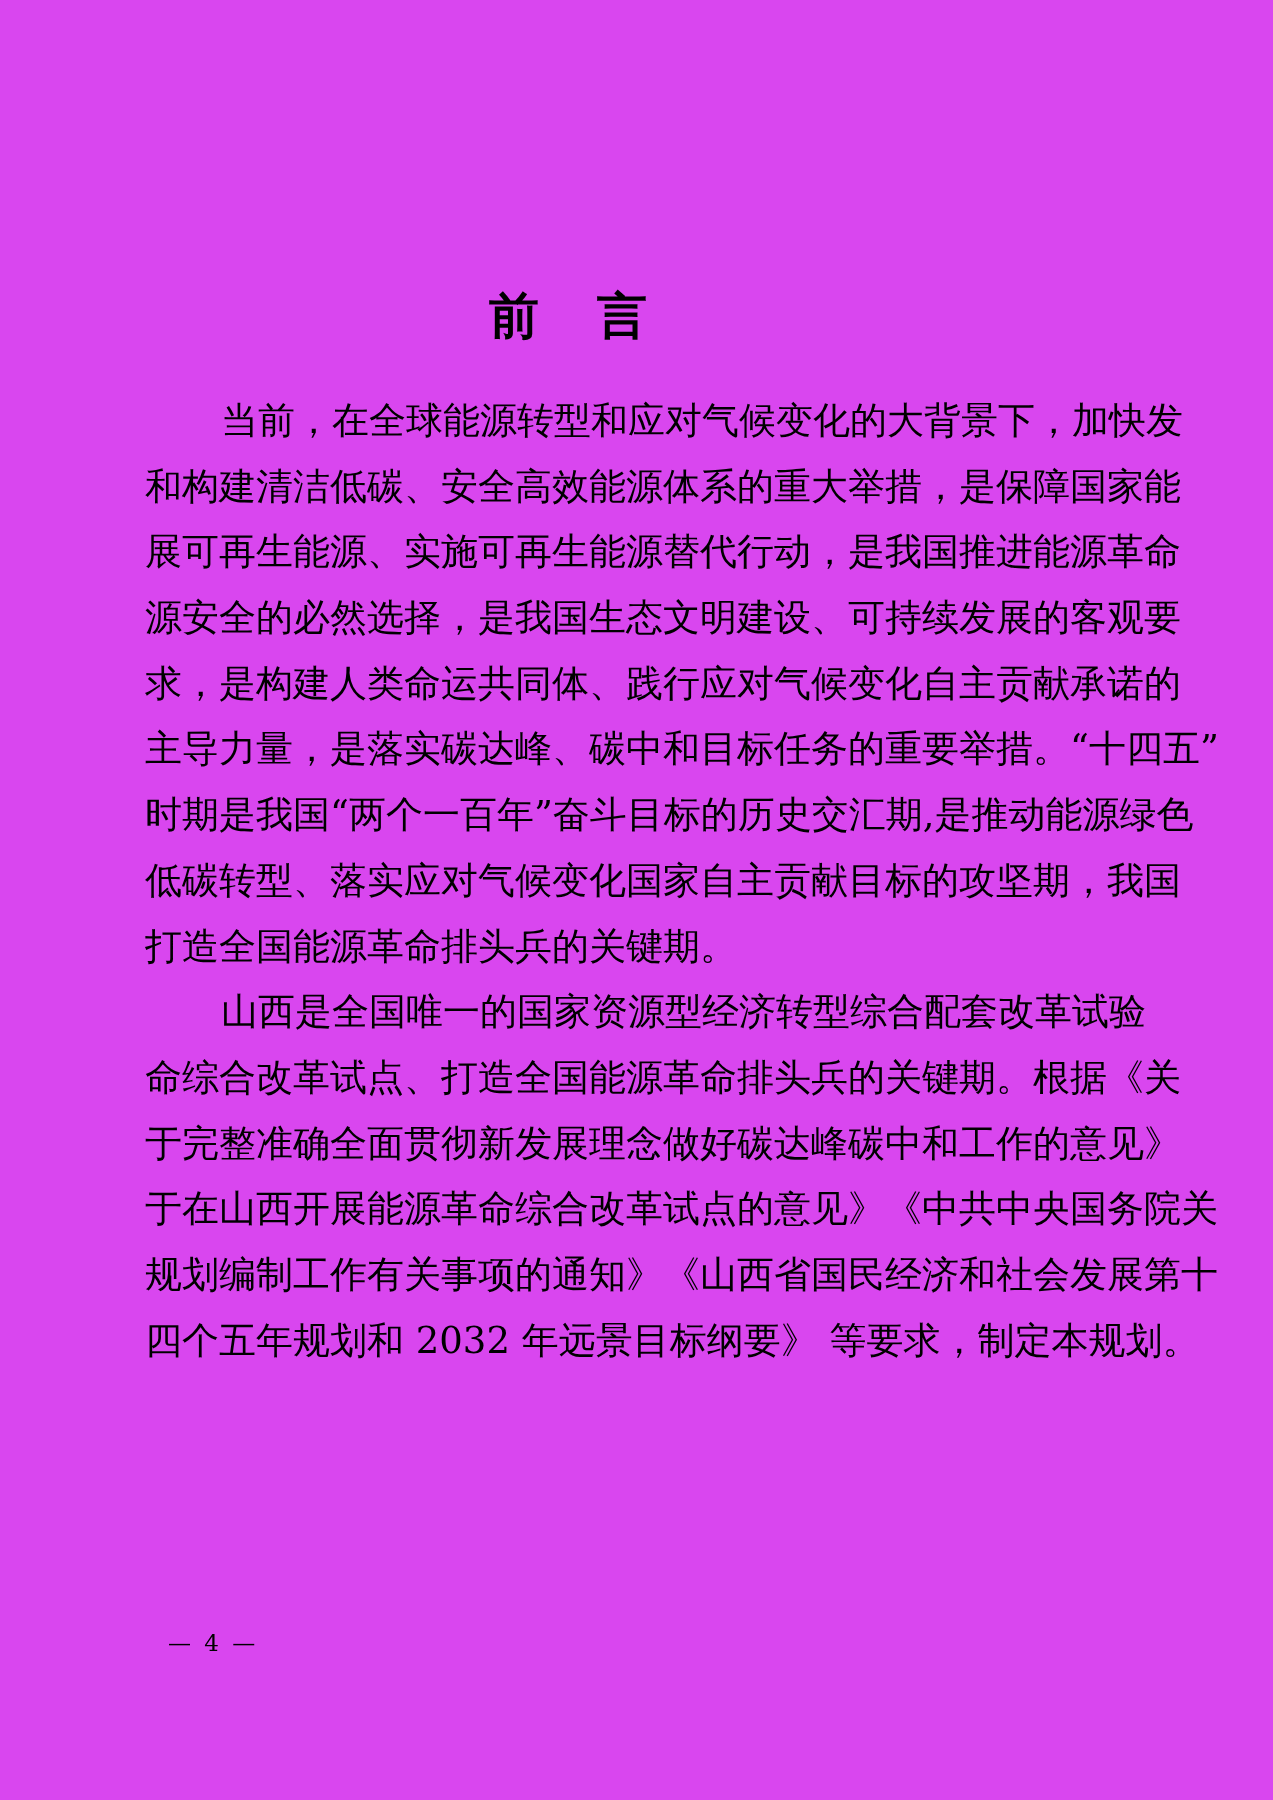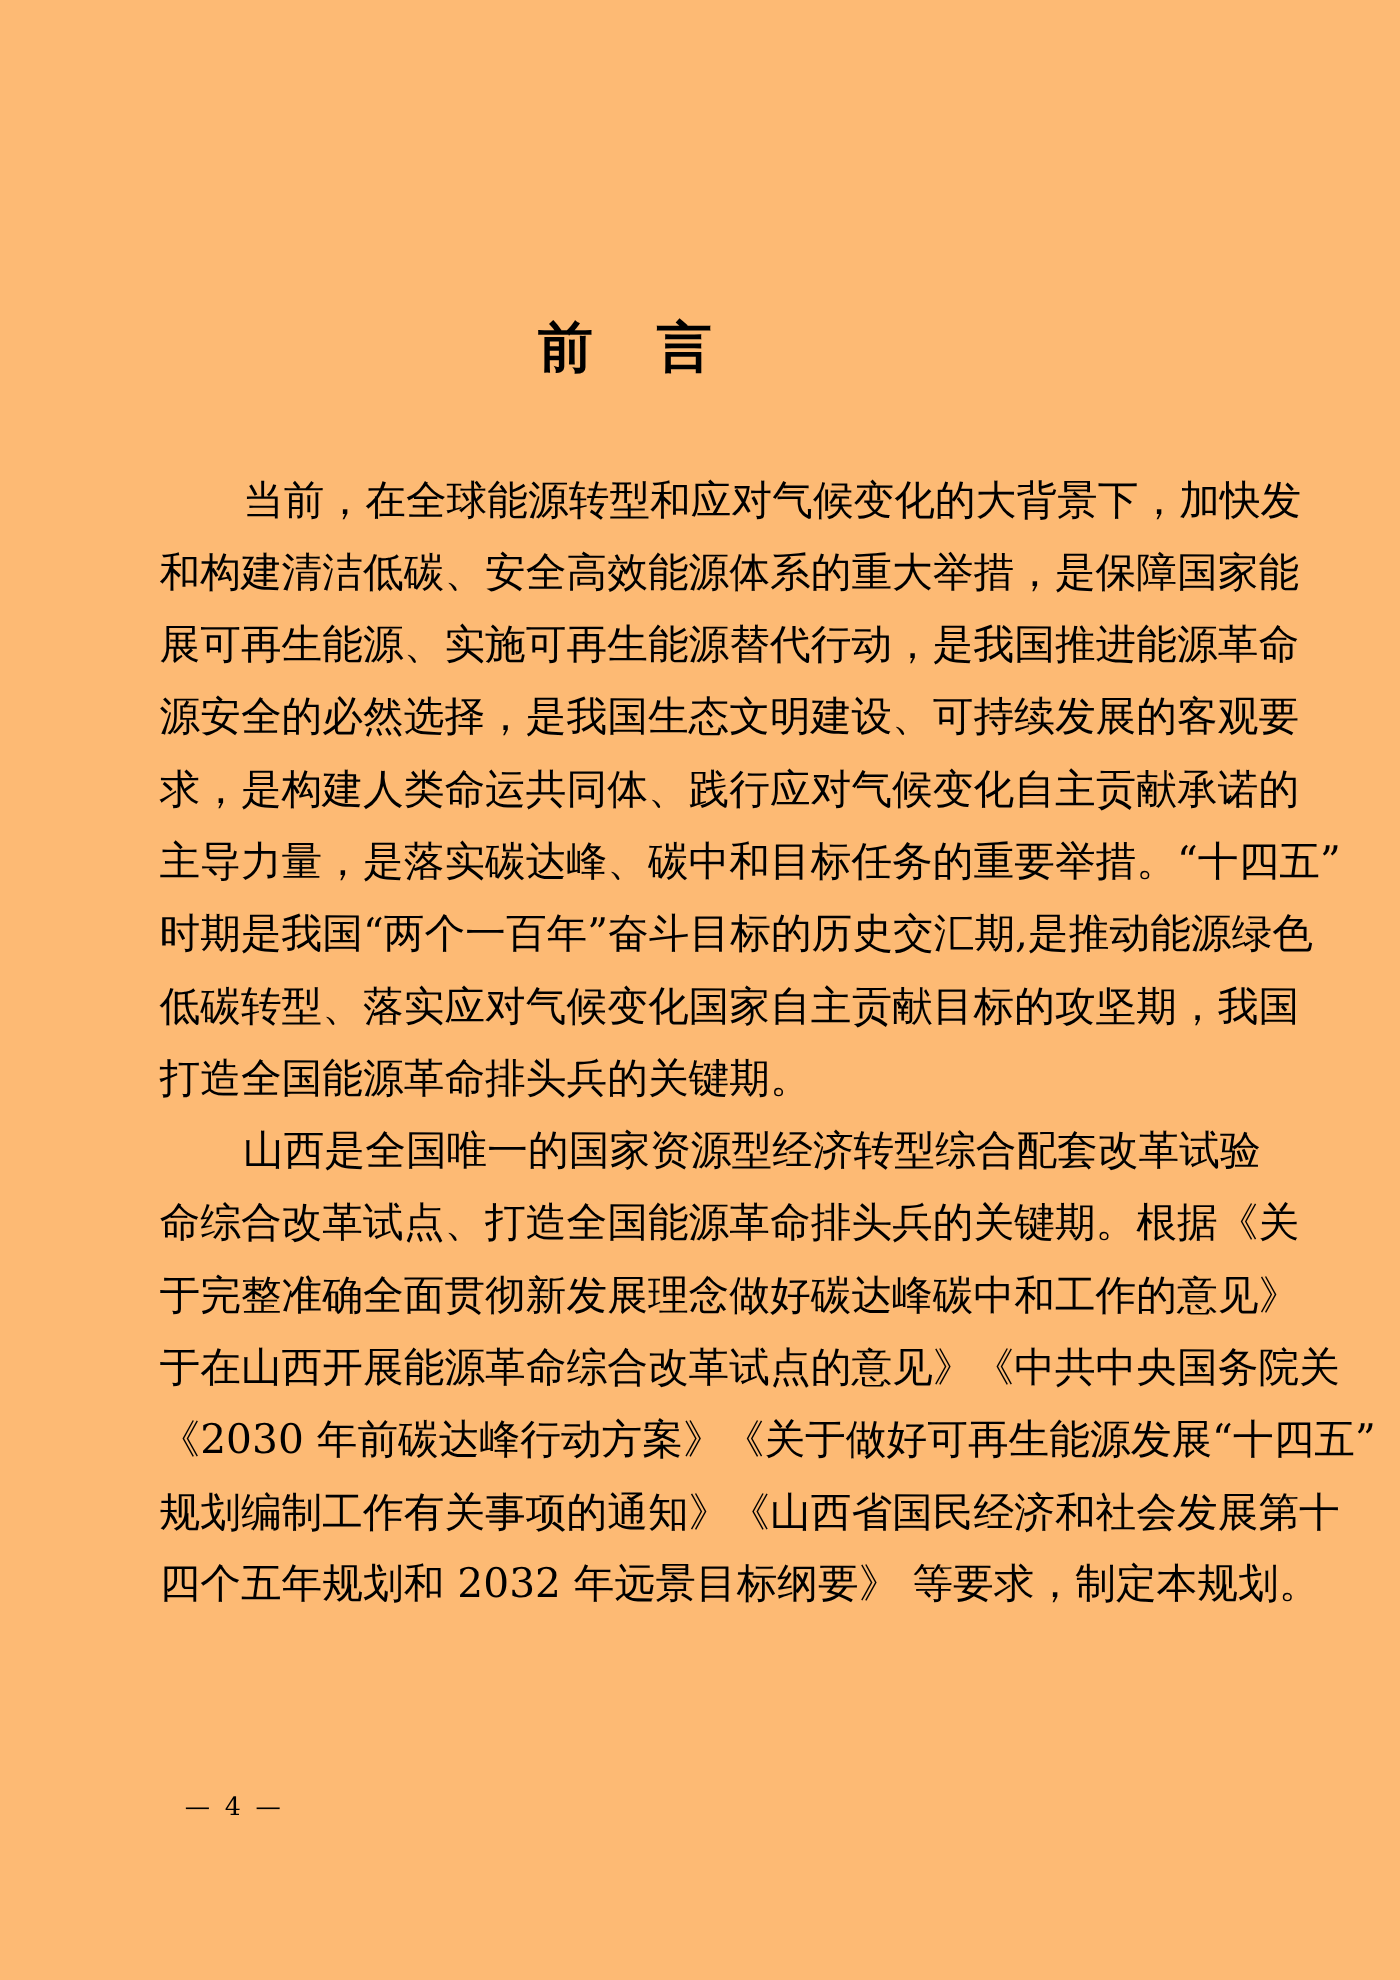--- a/index.html
+++ b/index.html
@@ -4,42 +4,42 @@
 <style>
   html, body {
     margin: 0;
     padding: 0;
     background: #ffffff;
   }
   .page {
     position: relative;
     width: 1273px;
     height: 1800px;
-    background: #fdba74;
+    background: #d946ef;
     color: #000000;
     overflow: hidden;
   }
   .doc-title {
     position: absolute;
     top: 286px;
     left: 0;
     width: 1140px;
     margin: 0;
     text-align: center;
     font-family: "DejaVu Sans", "Liberation Sans", sans-serif;
     font-weight: bold;
     font-size: 50px;
     line-height: 60px;
     letter-spacing: 4px;
     color: #000000;
   }
   .doc-body {
     position: absolute;
     left: 145px;
-    top: 422px;
+    top: 388px;
     width: 940px;
     font-family: "DejaVu Serif", "Liberation Serif", serif;
     font-size: 37px;
     line-height: 65.7px;
     color: #000000;
   }
   .line {
     height: 65.7px;
     text-align: justify;
     text-align-last: justify;
@@ -81,21 +81,20 @@
       <div class="line">时期是我国“两个一百年”奋斗目标的历史交汇期,是推动能源绿色</div>
       <div class="line">低碳转型、落实应对气候变化国家自主贡献目标的攻坚期，我国</div>
       <div class="line short">打造全国能源革命排头兵的关键期。</div>
     </div>
 
     <div>
       <div class="line short indent">山西是全国唯一的国家资源型经济转型综合配套改革试验</div>
       <div class="line">命综合改革试点、打造全国能源革命排头兵的关键期。根据《关</div>
       <div class="line">于完整准确全面贯彻新发展理念做好碳达峰碳中和工作的意见》</div>
       <div class="line">于在山西开展能源革命综合改革试点的意见》《中共中央国务院关</div>
-      <div class="line">《2030 年前碳达峰行动方案》《关于做好可再生能源发展“十四五”</div>
       <div class="line">规划编制工作有关事项的通知》《山西省国民经济和社会发展第十</div>
       <div class="line short">四个五年规划和 2032 年远景目标纲要》 等要求，制定本规划。</div>
     </div>
 
   </div>
 
   <div class="page-number">— 4 —</div>
 
 </div>
 

